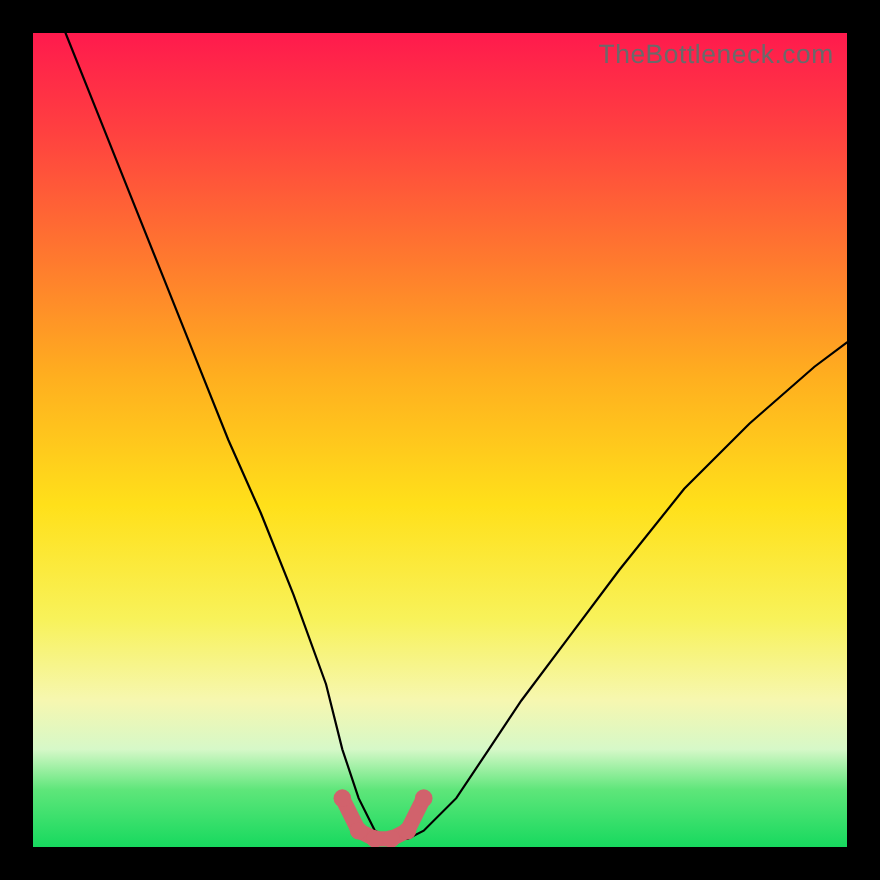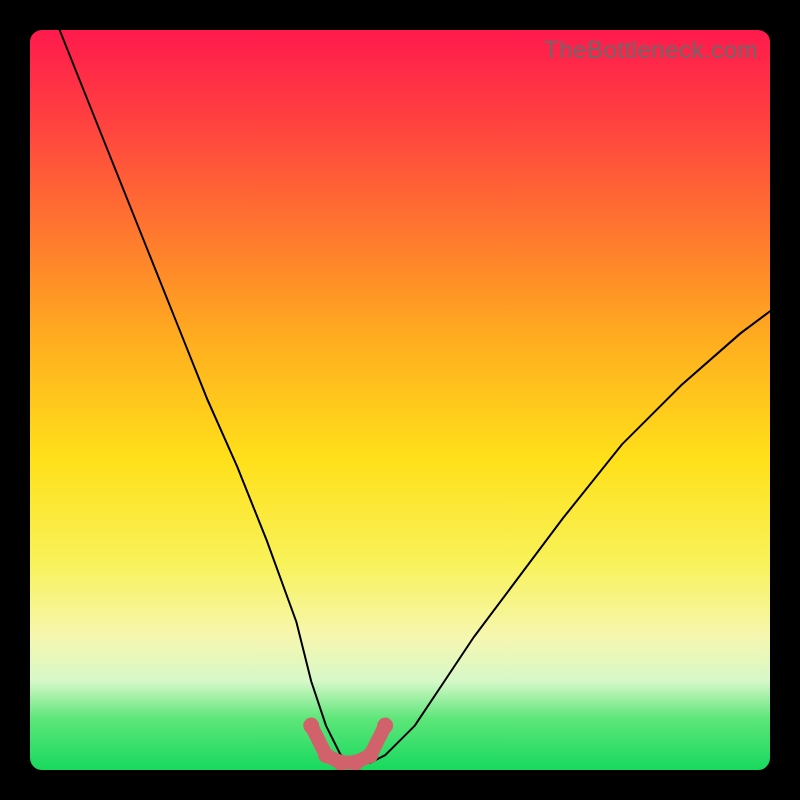--- a/index.html
+++ b/index.html
@@ -20,21 +20,20 @@
       #ff1a4d 0%,
       #ff4040 12%,
       #ff7a2e 28%,
       #ffae1f 42%,
       #ffe01a 58%,
       #f8f25a 72%,
       #f6f7b0 82%,
       #d6f8c8 88%,
       #5ee67a 93%,
       #17d95e 100%);
-    border-radius: 12px;
   }
   .watermark {
     position: absolute;
     top: 6px;
     right: 12px;
     font-family: Arial, Helvetica, sans-serif;
     font-size: 24px;
     color: #6a6a6a;
     letter-spacing: 0.5px;
     user-select: none;

